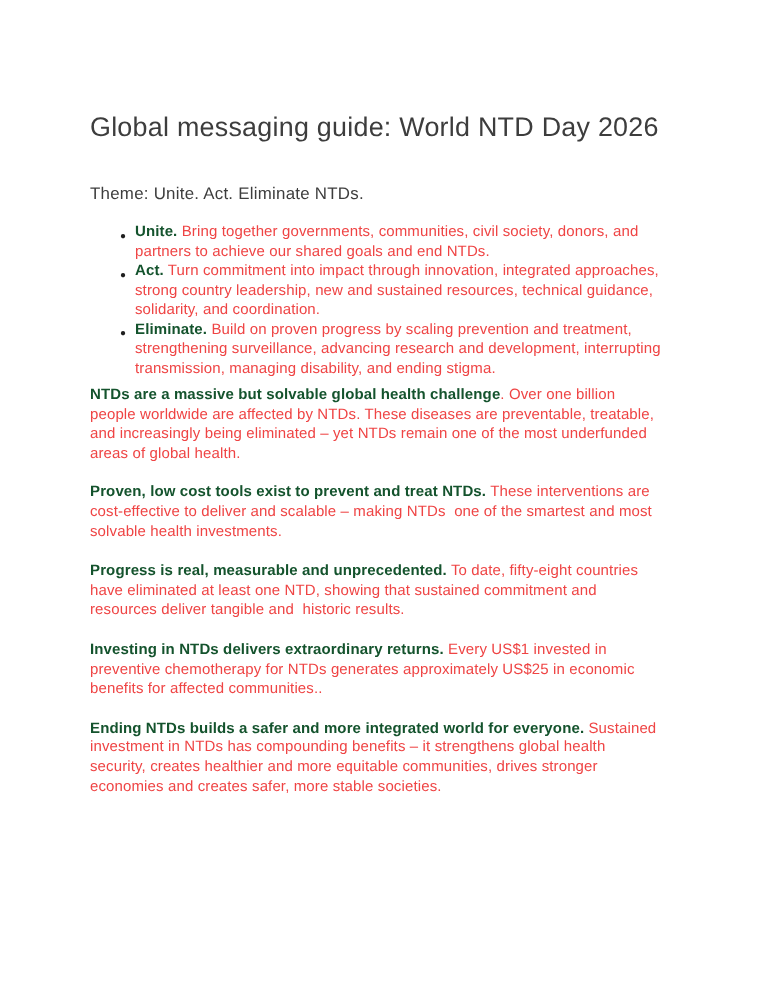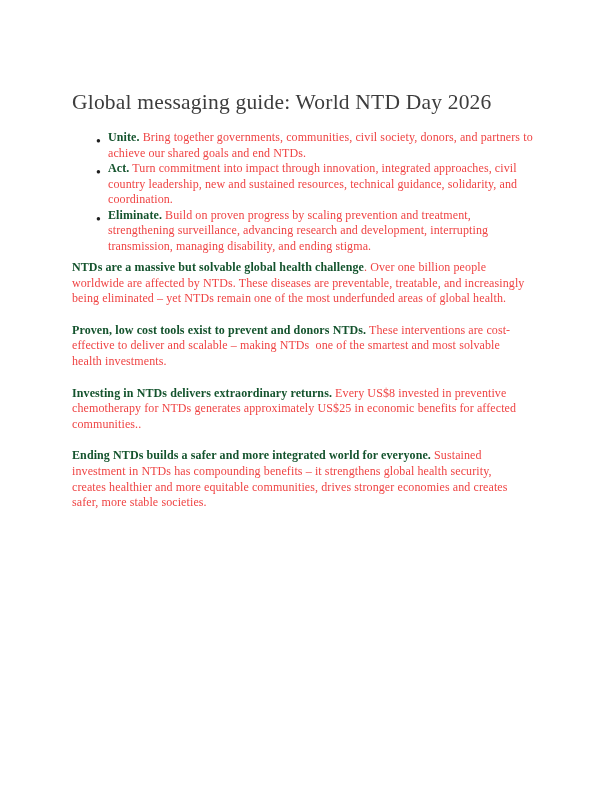--- a/index.html
+++ b/index.html
@@ -2,21 +2,21 @@
 <html><head>
 <meta charset="utf-8">
 <style>
   html, body { margin: 0; padding: 0; background: #ffffff; }
   .page {
     position: relative;
     width: 612px;
     height: 792px;
     background: #ffffff;
     overflow: hidden;
-    font-family: Liberation Serif, serif;
+    font-family: Liberation Sans, sans-serif;
     color: #3a3a3a;
   }
   .content { padding: 88px 72px 0 72px; }
 
   h1.doc-title {
     margin: 0;
     font-size: 21.5px;
     line-height: 28px;
     font-weight: 400;
     color: #3d3d3d;
@@ -79,41 +79,45 @@
   p.msg.first { margin-top: 6px; }
 </style>
 </head>
 <body>
 
 <div class="page">
   <div class="content">
 
     <h1 class="doc-title">Global messaging guide: World NTD Day 2026</h1>
 
+    <div class="theme">Theme: Unite. Act. Eliminate NTDs.</div>
 
     <ul class="bullets">
       <li>
         <span class="marker">●</span><span class="lead">Unite.</span><span class="rest"> Bring together governments, communities, civil society, donors, and partners to achieve our shared goals and end NTDs.</span>
       </li>
       <li>
-        <span class="marker">●</span><span class="lead">Act.</span><span class="rest"> Turn commitment into impact through innovation, integrated approaches, civil country leadership, new and sustained resources, technical guidance, solidarity, and coordination.</span>
+        <span class="marker">●</span><span class="lead">Act.</span><span class="rest"> Turn commitment into impact through innovation, integrated approaches, strong country leadership, new and sustained resources, technical guidance, solidarity, and coordination.</span>
       </li>
       <li>
         <span class="marker">●</span><span class="lead">Eliminate.</span><span class="rest"> Build on proven progress by scaling prevention and treatment, strengthening surveillance, advancing research and development, interrupting transmission, managing disability, and ending stigma.</span>
       </li>
     </ul>
 
 
     <p class="msg first">
       <span class="lead">NTDs are a massive but solvable global health challenge</span><span class="rest">. Over one billion people worldwide are affected by NTDs. These diseases are preventable, treatable, and increasingly being eliminated – yet NTDs remain one of the most underfunded areas of global health.</span>
     </p>
     <p class="msg">
-      <span class="lead">Proven, low cost tools exist to prevent and donors NTDs.</span><span class="rest"> These interventions are cost-effective to deliver and scalable – making NTDs  one of the smartest and most solvable health investments.</span>
+      <span class="lead">Proven, low cost tools exist to prevent and treat NTDs.</span><span class="rest"> These interventions are cost-effective to deliver and scalable – making NTDs  one of the smartest and most solvable health investments.</span>
     </p>
     <p class="msg">
-      <span class="lead">Investing in NTDs delivers extraordinary returns.</span><span class="rest"> Every US$8 invested in preventive chemotherapy for NTDs generates approximately US$25 in economic benefits for affected communities..</span>
+      <span class="lead">Progress is real, measurable and unprecedented.</span><span class="rest"> To date, fifty-eight countries have eliminated at least one NTD, showing that sustained commitment and resources deliver tangible and  historic results.</span>
+    </p>
+    <p class="msg">
+      <span class="lead">Investing in NTDs delivers extraordinary returns.</span><span class="rest"> Every US$1 invested in preventive chemotherapy for NTDs generates approximately US$25 in economic benefits for affected communities..</span>
     </p>
     <p class="msg">
       <span class="lead">Ending NTDs builds a safer and more integrated world for everyone.</span><span class="rest"> Sustained investment in NTDs has compounding benefits – it strengthens global health security, creates healthier and more equitable communities, drives stronger economies and creates safer, more stable societies.</span>
     </p>
 
   </div>
 </div>
 
 </body></html>

